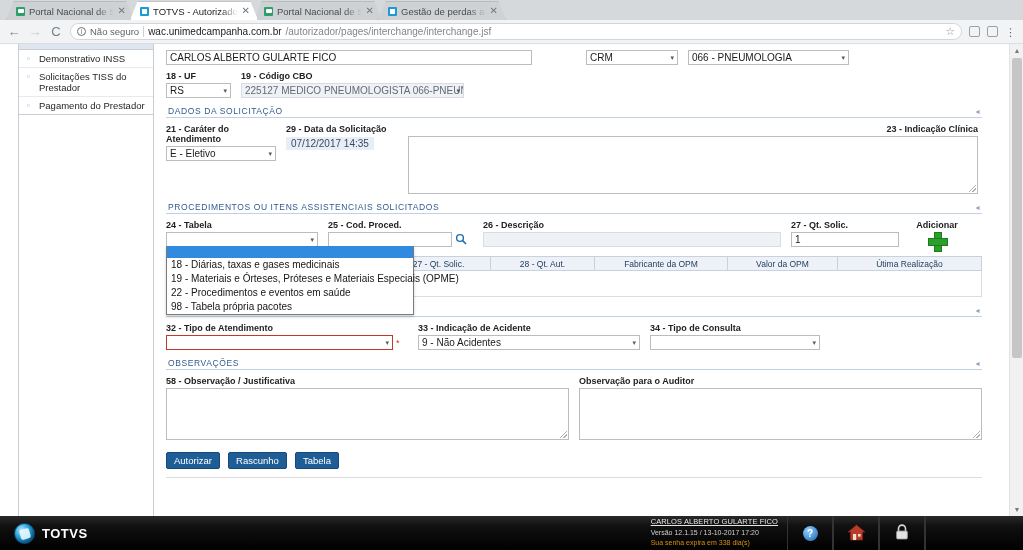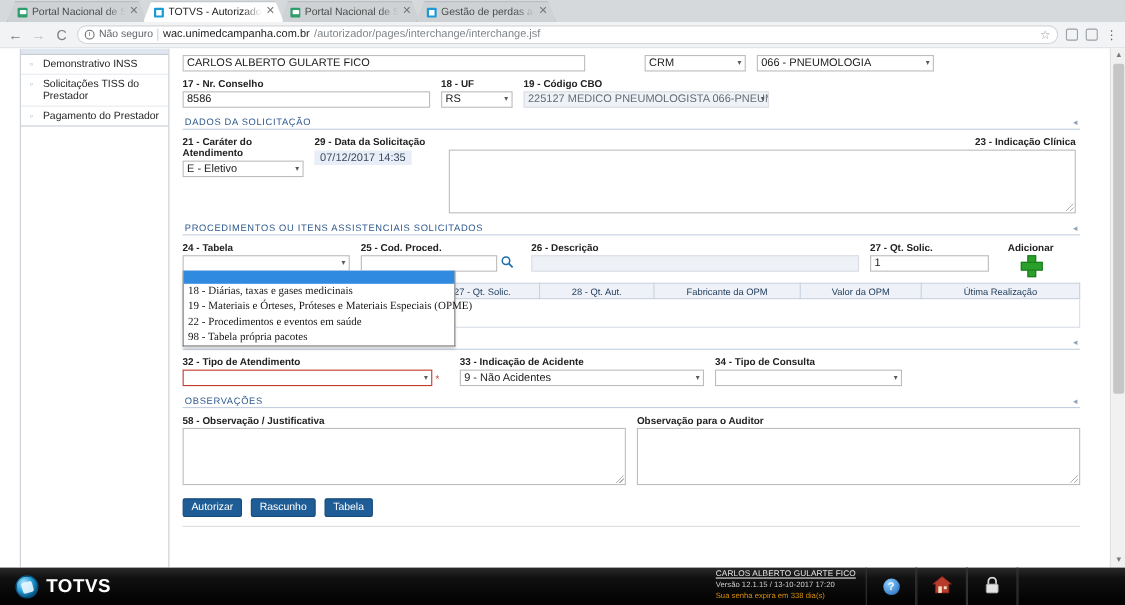--- a/index.html
+++ b/index.html
@@ -126,21 +126,21 @@
     background:
       linear-gradient(135deg,transparent 45%,#b0b0b0 45%,#b0b0b0 55%,transparent 55%),
       linear-gradient(135deg,transparent 70%,#b0b0b0 70%,#b0b0b0 80%,transparent 80%);
   }
 
   
   .ddlist {
     position:absolute; z-index:30; background:#fff; border:1px solid #7a7a7a;
     border-top:none; width:248px; font-size:10px; box-shadow:0 2px 3px rgba(0,0,0,.18);
   }
-  .ddlist .opt { padding:1px 4px; line-height:12px; color:#151515; white-space:nowrap;font-family:Liberation Serif, serif; }
+  .ddlist .opt { padding:1px 4px; line-height:12px; color:#151515; white-space:nowrap; }
   .ddlist .opt.sel-opt { background:#2f8ae0; height:12px; }
 
   
   .tbl { width:100%; border-collapse:collapse; font-size:8.5px; }
   .tbl th {
     background:#eef2f8; border:1px solid #c8d2de; color:#24405f;
     font-weight:normal; height:14px; padding:0 3px; text-align:center;
   }
   .tbl td { border:1px solid #d8dee6; height:28px; background:#fff; }
 
@@ -168,21 +168,21 @@
   .totvs-logo { display:flex; align-items:center; gap:7px; padding-left:14px; }
   .totvs-orb {
     width:21px;height:21px;border-radius:50%;
     background:radial-gradient(circle at 35% 32%, #bfe9fb 0%, #2ea8df 38%, #0a5f90 70%, #04293e 100%);
     border:1px solid #0b4f78; position:relative;
   }
   .totvs-orb:after{
     content:"";position:absolute;left:5px;top:5px;width:10px;height:10px;background:#eaf7ff;
     border-radius:2px; transform:rotate(-16deg); opacity:.9;
   }
-  .totvs-word { font-size:17px; font-weight:bold; letter-spacing:.5px; }
+  .totvs-word { font-size:13px; font-weight:bold; letter-spacing:.5px; }
   .appbar-right { margin-left:auto; display:flex; align-items:stretch; height:34px; }
   .userinfo {
     display:flex; flex-direction:column; justify-content:center;
     padding:0 9px; line-height:8.5px; text-align:left;
   }
   .u1 { font-size:7.5px; color:#e6e6e6; text-decoration:underline; letter-spacing:.1px;}
   .u2 { font-size:7px; color:#cfcfcf; margin-top:2px;}
   .u3 { font-size:7px; color:#d8900e; margin-top:2px;}
   .barbtn {
     width:46px; display:flex; align-items:center; justify-content:center;
@@ -267,24 +267,20 @@
         </div>
         <div class="fld" style="width:136px;padding-left:44px;">
           <span class="sel">CRM</span>
         </div>
         <div class="fld" style="width:161px;">
           <span class="sel">066 - PNEUMOLOGIA</span>
         </div>
       </div>
 
       <div class="row" style="margin-top:6px;">
-        <div class="fld" style="width:225px;">
-          <span class="lbl">17 - Nr. Conselho</span>
-          <span class="inp">8586</span>
-        </div>
         <div class="fld" style="width:65px;">
           <span class="lbl">18 - UF</span>
           <span class="sel">RS</span>
         </div>
         <div class="fld" style="width:223px;">
           <span class="lbl">19 - Código CBO</span>
           <span class="sel ro">225127 MEDICO PNEUMOLOGISTA 066-PNEUMOL</span>
         </div>
       </div>
 

